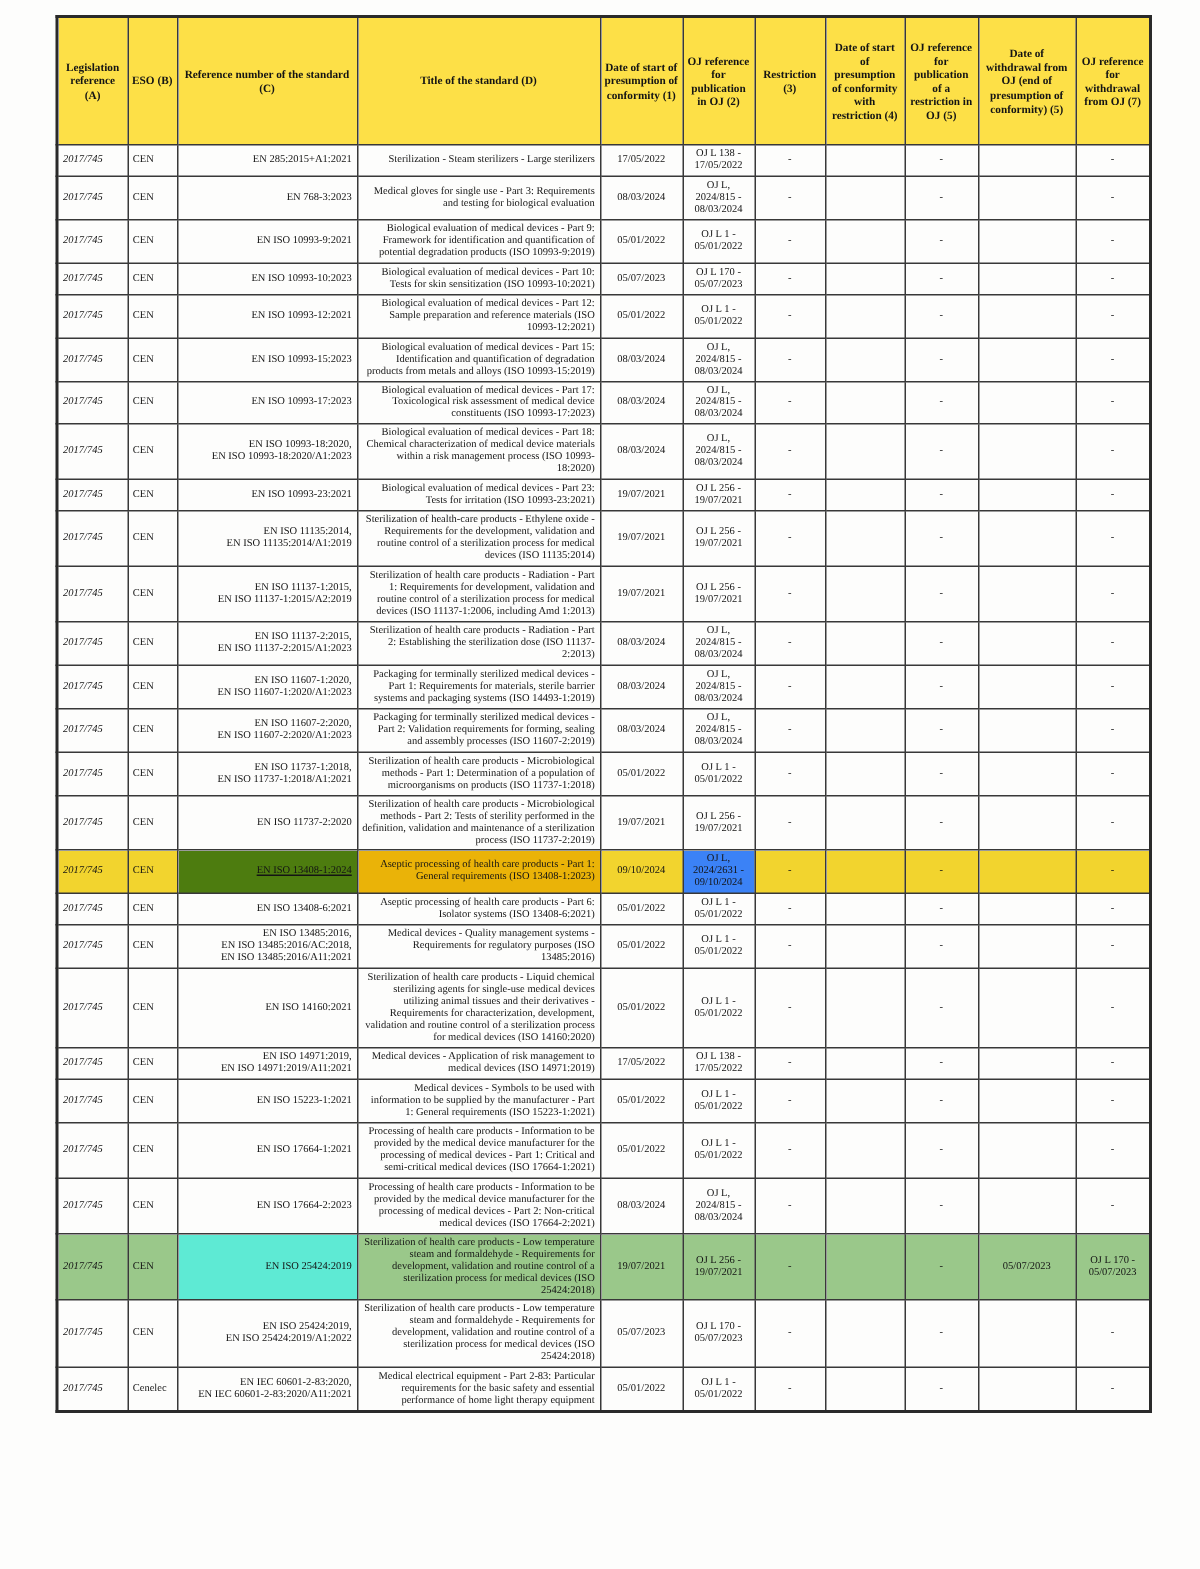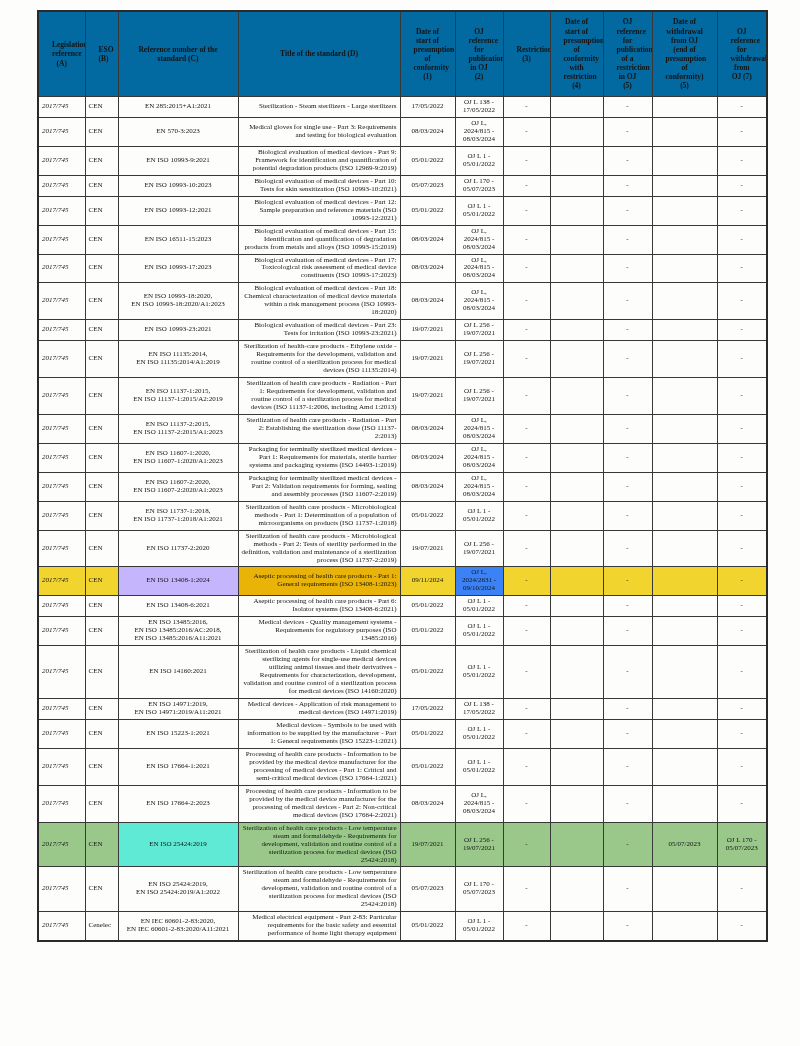--- a/index.html
+++ b/index.html
@@ -17,30 +17,30 @@
     border-collapse:collapse; table-layout:fixed;
     border:2px solid #2a2a2a;
   }
   table.std th, table.std td {
     border:1px solid #383838;
     overflow:hidden;
   }
   table.std th {
     font-size:7.5px; font-weight:bold; line-height:1.22;
     text-align:center; vertical-align:middle;
-    padding:2px 13px; height:80px; background:#0369a1;
+    padding:2px 2px; height:80px; background:#fde047;
   }
   table.std td {
     font-size:7px; line-height:1.14;
     padding:2px 3px; vertical-align:middle;
     white-space:pre-line; word-wrap:break-word;
   }
   td.c-legislation { text-align:left; padding-left:6px;font-style:italic; }
   td.c-eso        { text-align:left; padding-left:5px; }
-  td.c-ref        { text-align:center; padding-left:5px; }
+  td.c-ref        { text-align:right; padding-left:5px; }
   td.c-title      { text-align:right; }
   td.c-date, td.c-oj, td.c-dash { text-align:center; }
 </style>
 </head>
 <body>
 
 <div class="page">
   <table class="std">
     <colgroup>
       <col style="width:47px">
@@ -80,35 +80,35 @@
           <td class="c-oj">OJ L 138 - 17/05/2022</td>
           <td class="c-dash">-</td>
           <td class="c-date"></td>
           <td class="c-oj">-</td>
           <td class="c-date"></td>
           <td class="c-oj">-</td>
         </tr>
         <tr>
           <td class="c-legislation">2017/745</td>
           <td class="c-eso">CEN</td>
-          <td class="c-ref">EN 570-3:2023</td>
+          <td class="c-ref">EN 768-3:2023</td>
           <td class="c-title">Medical gloves for single use - Part 3: Requirements and testing for biological evaluation</td>
           <td class="c-date">08/03/2024</td>
           <td class="c-oj">OJ L, 2024/815 - 08/03/2024</td>
           <td class="c-dash">-</td>
           <td class="c-date"></td>
           <td class="c-oj">-</td>
           <td class="c-date"></td>
           <td class="c-oj">-</td>
         </tr>
         <tr>
           <td class="c-legislation">2017/745</td>
           <td class="c-eso">CEN</td>
           <td class="c-ref">EN ISO 10993-9:2021</td>
-          <td class="c-title">Biological evaluation of medical devices - Part 9: Framework for identification and quantification of potential degradation products (ISO 12969-9:2019)</td>
+          <td class="c-title">Biological evaluation of medical devices - Part 9: Framework for identification and quantification of potential degradation products (ISO 10993-9:2019)</td>
           <td class="c-date">05/01/2022</td>
           <td class="c-oj">OJ L 1 - 05/01/2022</td>
           <td class="c-dash">-</td>
           <td class="c-date"></td>
           <td class="c-oj">-</td>
           <td class="c-date"></td>
           <td class="c-oj">-</td>
         </tr>
         <tr>
           <td class="c-legislation">2017/745</td>
@@ -132,21 +132,21 @@
           <td class="c-oj">OJ L 1 - 05/01/2022</td>
           <td class="c-dash">-</td>
           <td class="c-date"></td>
           <td class="c-oj">-</td>
           <td class="c-date"></td>
           <td class="c-oj">-</td>
         </tr>
         <tr>
           <td class="c-legislation">2017/745</td>
           <td class="c-eso">CEN</td>
-          <td class="c-ref">EN ISO 16511-15:2023</td>
+          <td class="c-ref">EN ISO 10993-15:2023</td>
           <td class="c-title">Biological evaluation of medical devices - Part 15: Identification and quantification of degradation products from metals and alloys (ISO 10993-15:2019)</td>
           <td class="c-date">08/03/2024</td>
           <td class="c-oj">OJ L, 2024/815 - 08/03/2024</td>
           <td class="c-dash">-</td>
           <td class="c-date"></td>
           <td class="c-oj">-</td>
           <td class="c-date"></td>
           <td class="c-oj">-</td>
         </tr>
         <tr>
@@ -282,23 +282,23 @@
           <td class="c-oj">OJ L 256 - 19/07/2021</td>
           <td class="c-dash">-</td>
           <td class="c-date"></td>
           <td class="c-oj">-</td>
           <td class="c-date"></td>
           <td class="c-oj">-</td>
         </tr>
         <tr style="background: rgb(242, 212, 46);">
           <td class="c-legislation" style="background: rgb(242, 212, 46);">2017/745</td>
           <td class="c-eso" style="background: rgb(242, 212, 46);">CEN</td>
-          <td class="c-ref" style="background: #c4b5fd;">EN ISO 13408-1:2024</td>
+          <td class="c-ref" style="background: #4d7c0f; text-decoration: underline;">EN ISO 13408-1:2024</td>
           <td class="c-title" style="background: #eab308;">Aseptic processing of health care products - Part 1: General requirements (ISO 13408-1:2023)</td>
-          <td class="c-date" style="background: rgb(242, 212, 46);">09/11/2024</td>
+          <td class="c-date" style="background: rgb(242, 212, 46);">09/10/2024</td>
           <td class="c-oj" style="background: #3b82f6;">OJ L, 2024/2631 - 09/10/2024</td>
           <td class="c-dash" style="background: rgb(242, 212, 46);">-</td>
           <td class="c-date" style="background: rgb(242, 212, 46);"></td>
           <td class="c-oj" style="background: rgb(242, 212, 46);">-</td>
           <td class="c-date" style="background: rgb(242, 212, 46);"></td>
           <td class="c-oj" style="background: rgb(242, 212, 46);">-</td>
         </tr>
         <tr>
           <td class="c-legislation">2017/745</td>
           <td class="c-eso">CEN</td>

